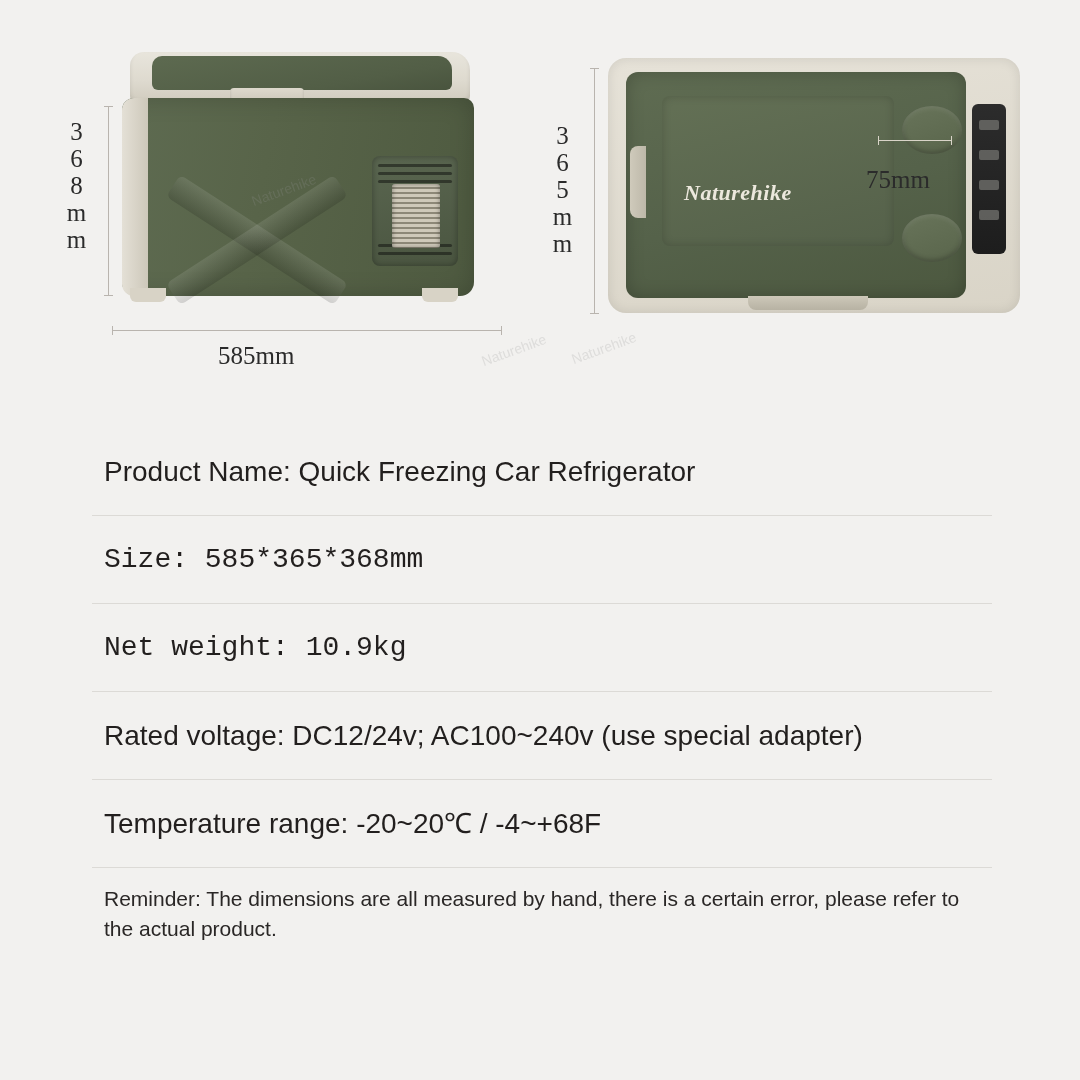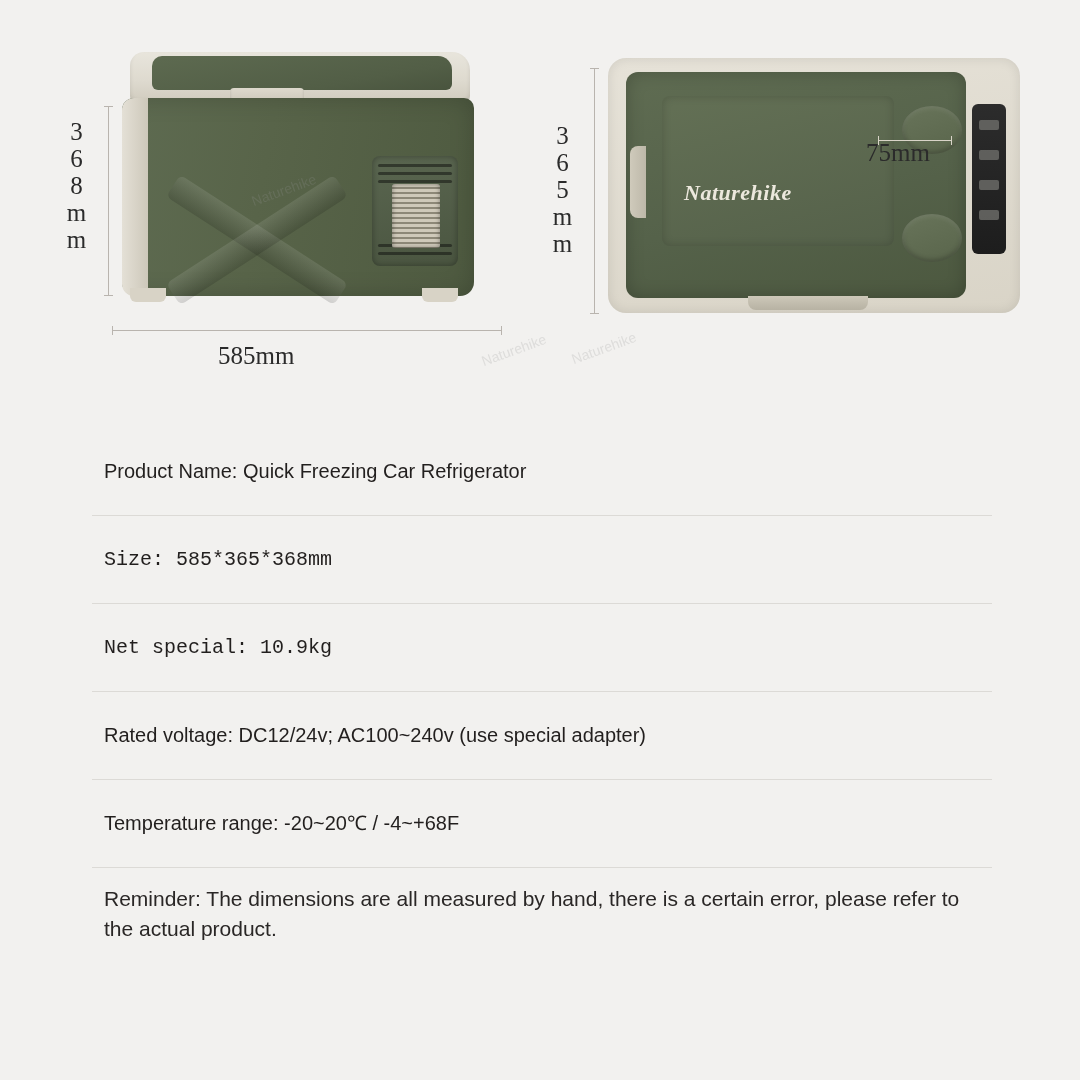--- a/index.html
+++ b/index.html
@@ -335,21 +335,21 @@
     align-items: center;
     border-bottom: 1px solid #dcdad6;
     min-height: 88px;
     padding: 0 12px;
     box-sizing: border-box;
   }
   .spec-row:last-child {
     border-bottom: none;
   }
   .spec-row .cell {
-    font-size: 20px;
+    font-size: 28px;
     color: #221f1e;
     line-height: 1.35;
   }
   .cell.wide { flex: 1 1 auto; }
   .cell.half-1 { width: 420px; flex: none; font-family: Liberation Mono, monospace; }
   .cell.half-2 { flex: 1 1 auto; }
   .reminder {
     padding: 16px 12px 0 12px;
     font-size: 21px;
     line-height: 1.45;
@@ -419,38 +419,38 @@
         <div class="cr-panel">
           <b style="top:16px"></b>
             <b style="top:46px"></b>
             <b style="top:76px"></b>
             <b style="top:106px"></b>
         </div>
       </div>
 
       <div class="cr-75-line" style="left: 318px; top: 100px; width: 74px;"></div>
 
-      <div class="dim-label-h" style="left: 306px; top: 99px;">75mm</div>
+      <div class="dim-label-h" style="left: 306px; top: 126px;">75mm</div>
 
       <div class="watermark" style="left: 10px; top: 300px;">Naturehike</div>
     </div>
   </div>
 
   <div class="spec">
 
     <div class="spec-row">
       <div class="cell wide">Product Name: Quick Freezing Car Refrigerator</div>
     </div>
 
     <div class="spec-row">
       <div class="cell half-1">Size: 585*365*368mm</div>
     </div>
 
     <div class="spec-row">
-      <div class="cell half-1">Net special: 10.9kg</div>
+      <div class="cell half-1">Net weight: 10.9kg</div>
     </div>
 
     <div class="spec-row">
       <div class="cell wide">Rated voltage: DC12/24v; AC100~240v (use special adapter)</div>
     </div>
 
 
     <div class="spec-row">
       <div class="cell wide">Temperature range: -20~20℃ / -4~+68F</div>
     </div>

